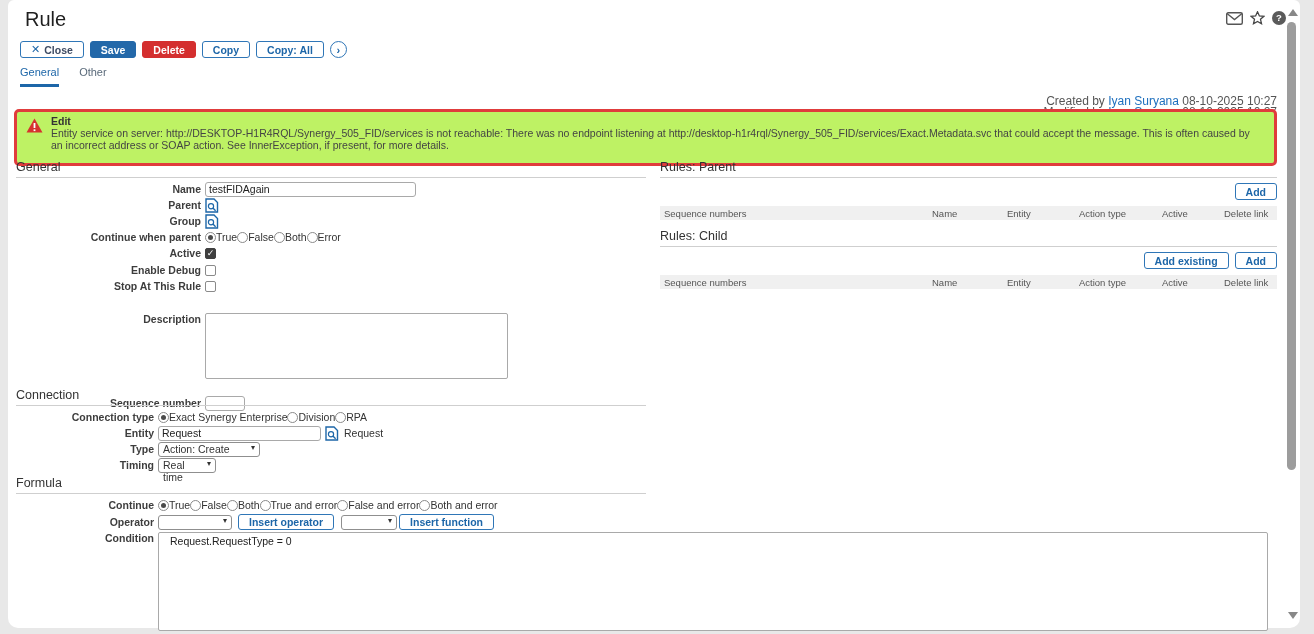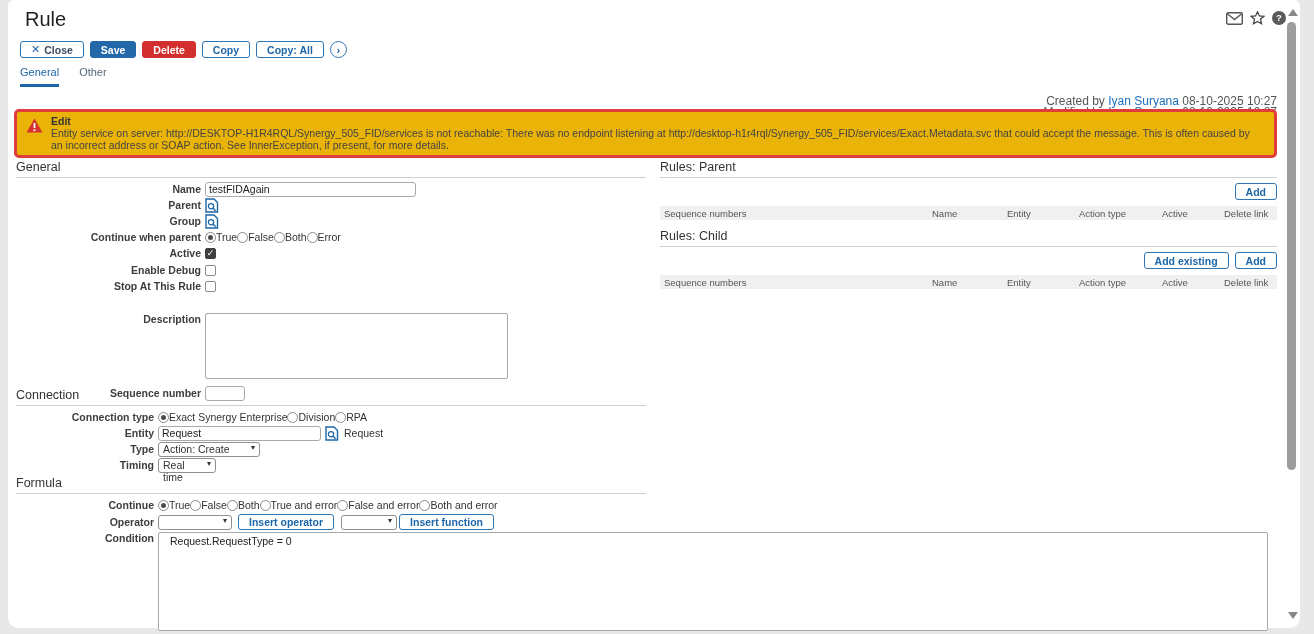--- a/index.html
+++ b/index.html
@@ -24,21 +24,21 @@
   .tabs { position:absolute; left:20px; top:66px; display:flex; gap:20px; }
   .tab { font-size:11px; color:#5a6a7a; padding-bottom:6px; cursor:pointer; }
   .tab.active { color:#1d66a8; border-bottom:3px solid #1d66a8; }
   .hdr-icons { position:absolute; left:1226px; top:11px; display:flex; gap:7px; align-items:center; }
   .hdr-icons > span { display:inline-flex; cursor:pointer; }
   .meta { position:absolute; right:37px; top:96px; text-align:right; font-size:12px; color:#555; line-height:11px; }
   .meta a { color:#1d6fbe; text-decoration:none; }
 
   
   .error-box { position:absolute; left:14px; top:109px; width:1263px; min-height:40px;
-               border:3px solid #e03c3c; border-radius:5px; background:#eab308; padding:3px 10px 4px 34px; }
+               border:3px solid #e03c3c; border-radius:5px; background:#bef264; padding:3px 10px 12px 34px; }
   .error-box .warn { position:absolute; left:9px; top:6px; }
   .error-title { font-size:10.5px; font-weight:700; color:#333; line-height:13px; }
   .error-msg { font-size:10.5px; color:#444; line-height:11.5px; }
 
   
   .section { position:absolute; }
   .sec-head { font-size:12.5px; color:#333; border-bottom:1px solid #cfcfcf; padding-bottom:3px; margin-bottom:3px; }
   .frow { display:flex; align-items:center; min-height:16.2px; }
   .frow.top { align-items:flex-start; }
   .flabel { text-align:right; padding-right:4px; font-weight:700; font-size:10.5px; color:#3d3d3d; flex:none; line-height:13px; }
@@ -206,21 +206,21 @@
     <div class="frow">
       <div class="flabel lw-g">Stop At This Rule</div>
       <span class="cb"></span>
     </div>
 
     <div class="frow top" style="margin-top:19px;">
       <div class="flabel lw-g">Description</div>
       <textarea class="ta" style="width: 303px; height: 66px;"></textarea>
     </div>
 
-    <div class="frow" style="margin-top:6px;">
+    <div class="frow" style="margin-top:16px;">
       <div class="flabel lw-g">Sequence number</div>
       <input class="ti" style="width: 40px;" value="">
     </div>
   </div>
 
   <div class="section" style="left:660px; top:160px; width:617px;">
     <div class="sec-head">Rules: Parent</div>
     <div class="btn-row">
       <button class="btn">
           <span>Add</span>

